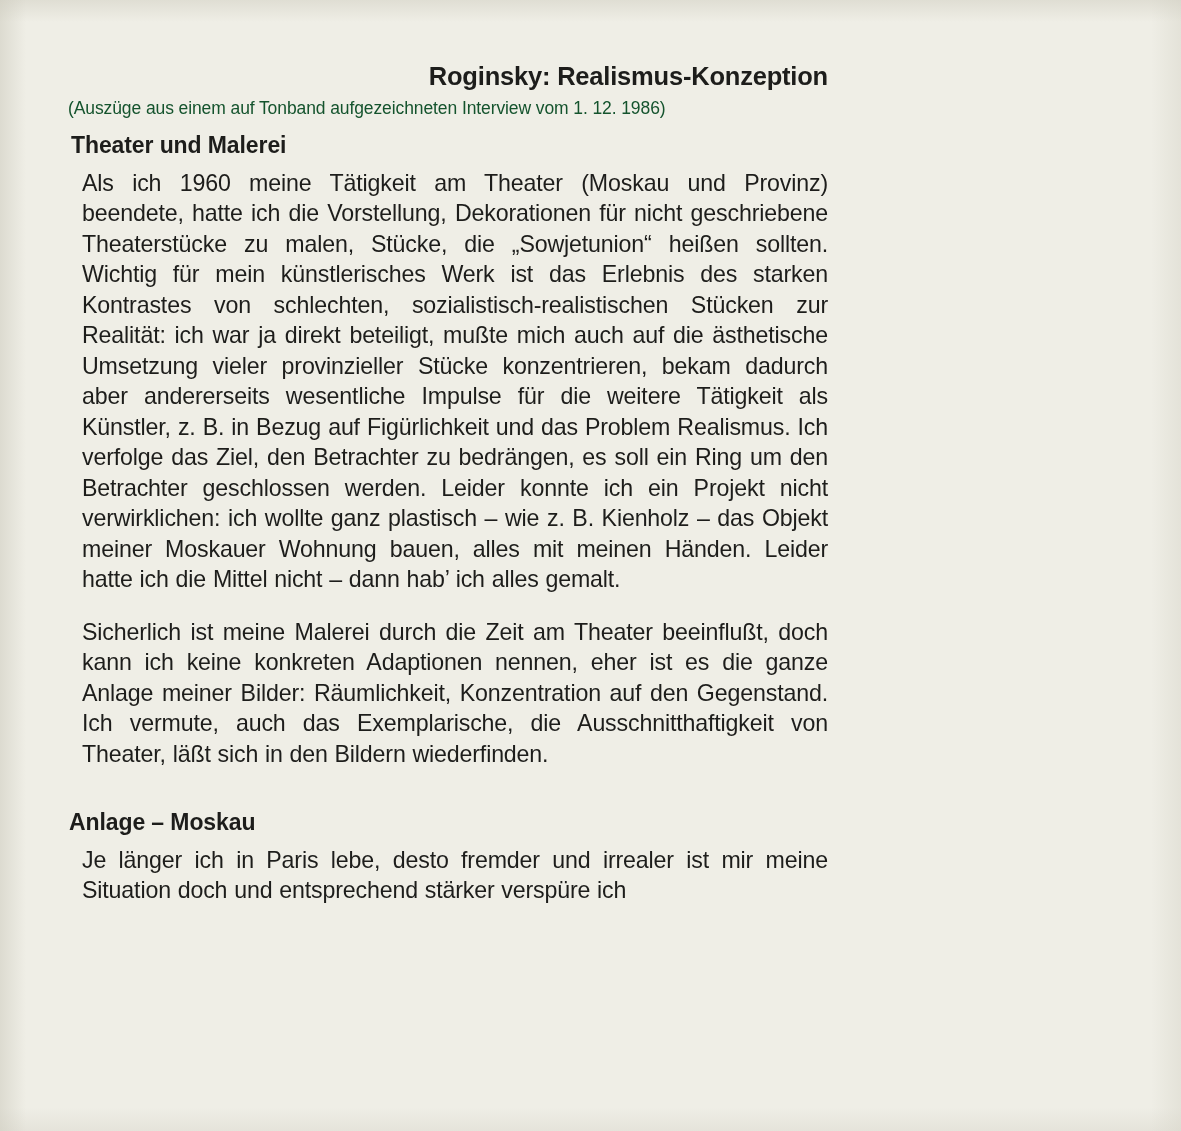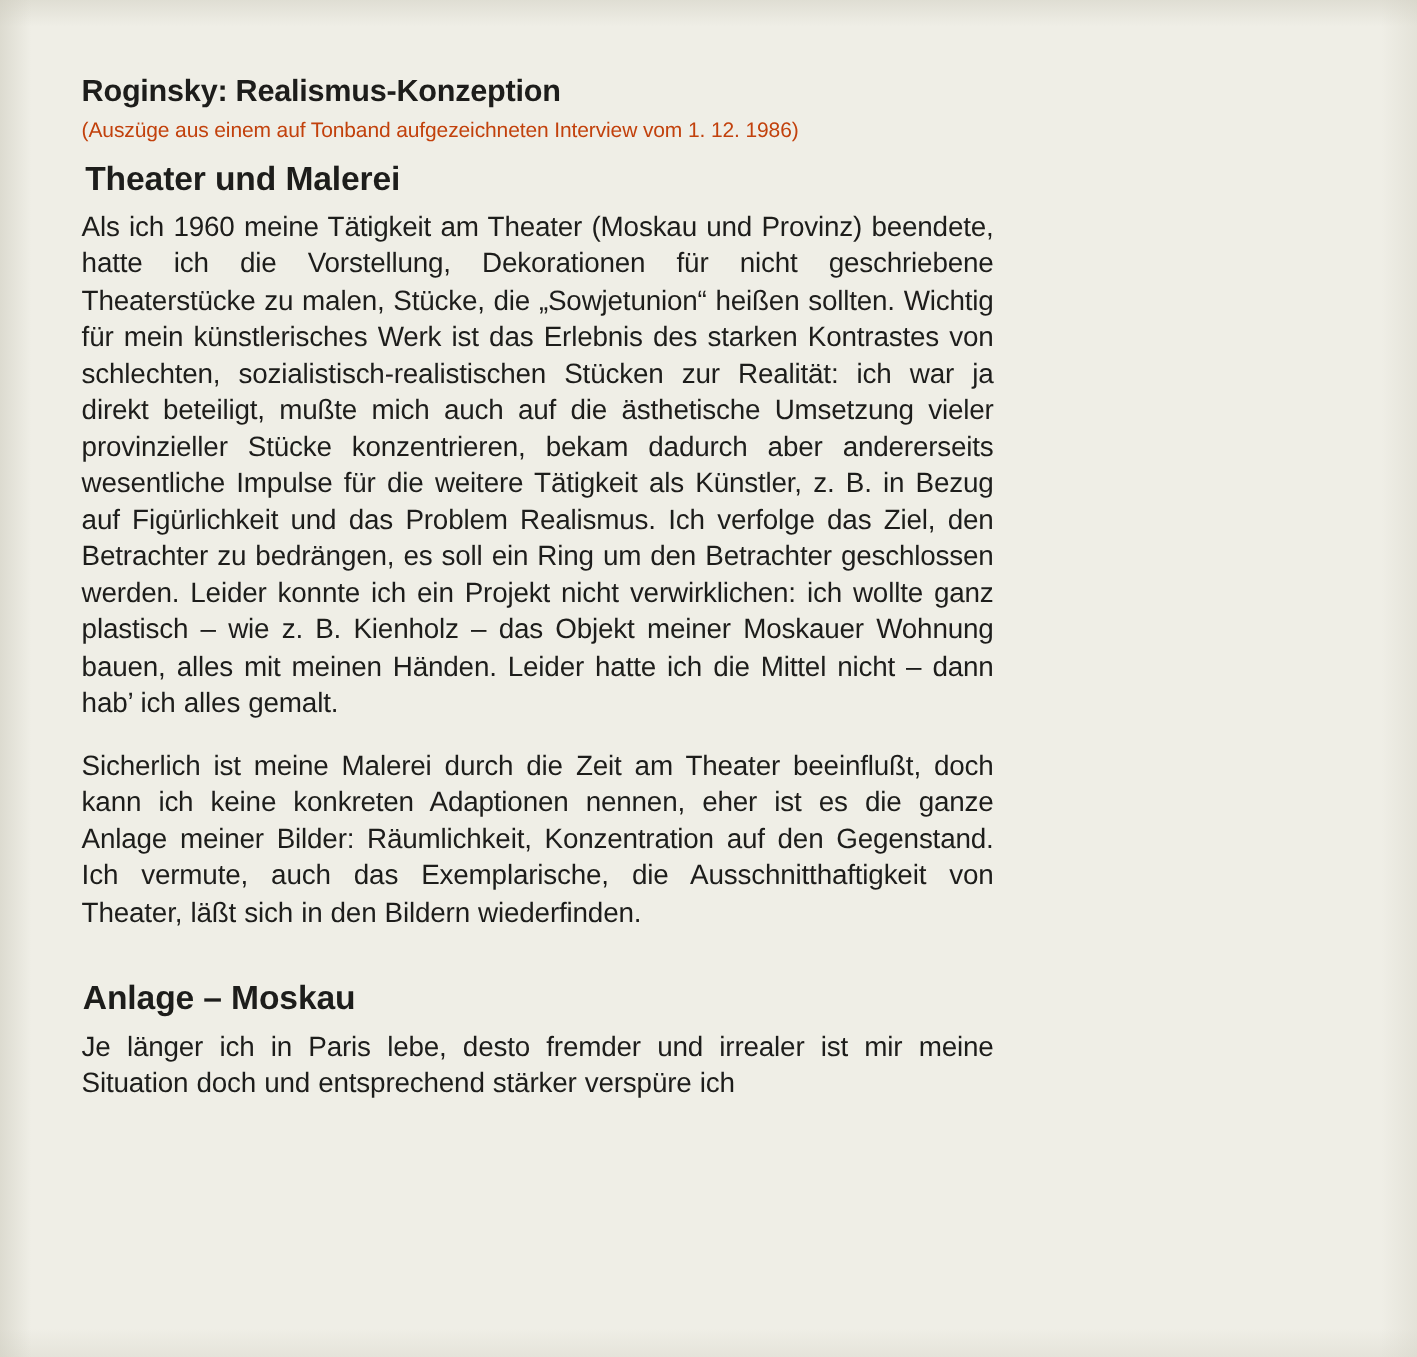--- a/index.html
+++ b/index.html
@@ -38,43 +38,44 @@
     top: 62px;
     width: 760px;
   }
   .doc-title {
     font-size: 25.5px;
     font-weight: bold;
     color: #1d1d1b;
     letter-spacing: -0.2px;
     margin: 0 0 8px 0;
     line-height: 1.1;
+    text-align: right;
   }
   .doc-subtitle {
     font-size: 17.5px;
-    color: #c2410c;
+    color: #14532d;
     margin: 0 0 14px 0;
     line-height: 1.15;
     letter-spacing: -0.1px;
   }
   .section-heading {
-    font-size: 28px;
+    font-size: 23px;
     color: #1d1d1b;
     margin: 0 0 8px 3px;
     line-height: 1.2;
     letter-spacing: -0.1px;
   }
   .section-heading.tight {
     margin-left: 1px;
   }
   .body-par {
     font-size: 23.2px;
     color: #1d1d1b;
     line-height: 1.315;
-    margin: 0 0 22px 0;
+    margin: 0 0 22px 14px;
     text-align: justify;
     text-justify: inter-word;
     letter-spacing: -0.15px;
     word-spacing: 0.5px;
   }
   .body-par:last-child {
     margin-bottom: 0;
   }
   .body-par.clipped {
     margin-bottom: 0;

